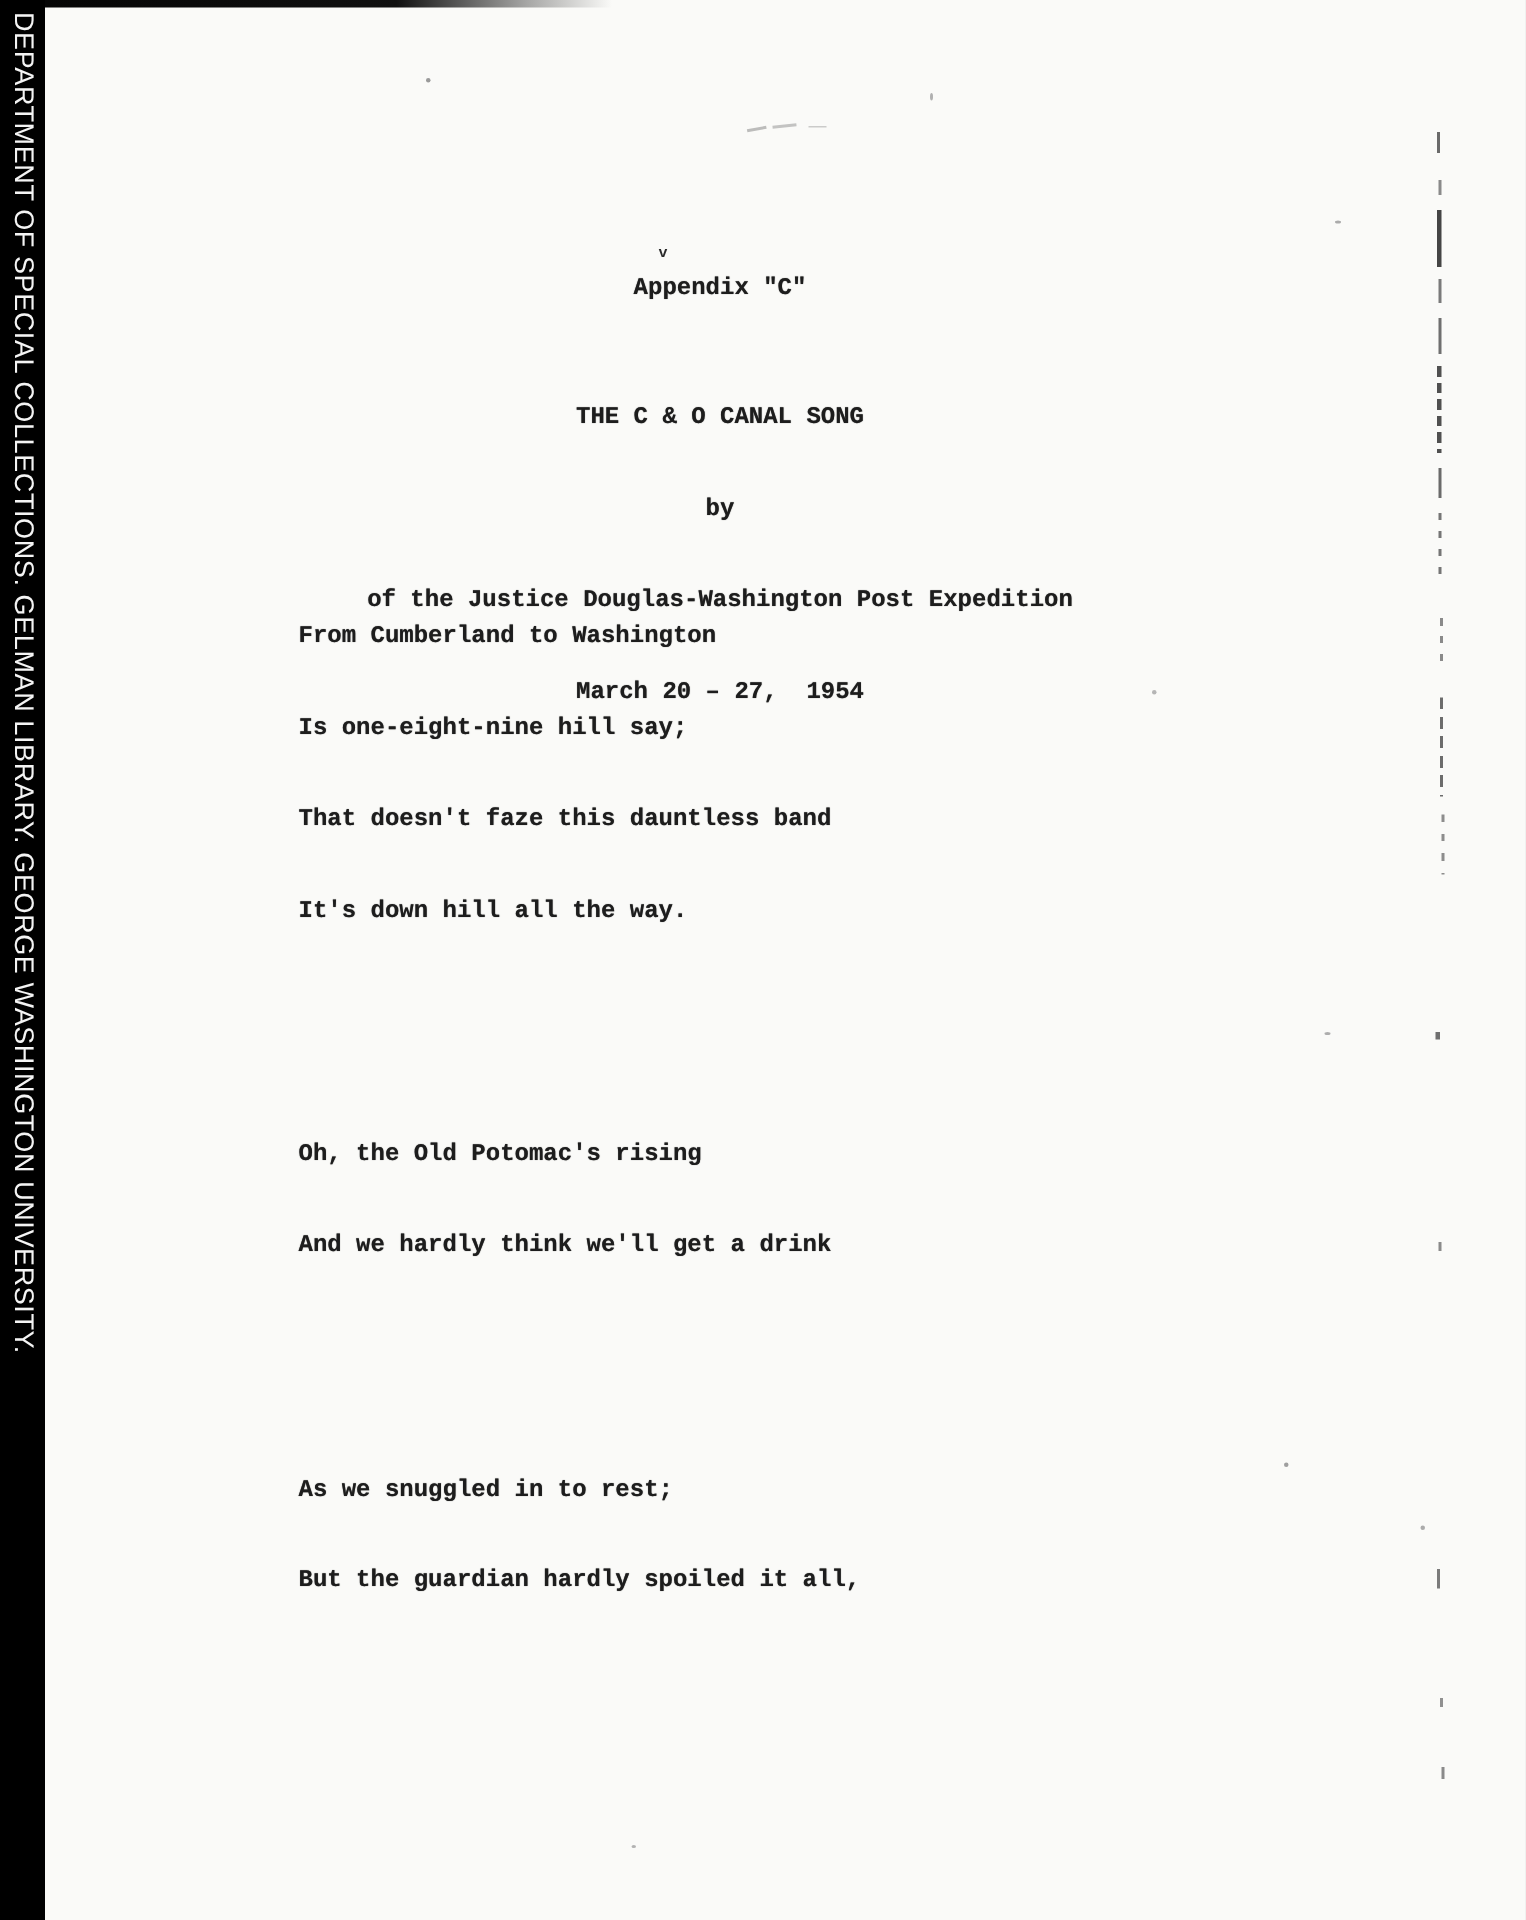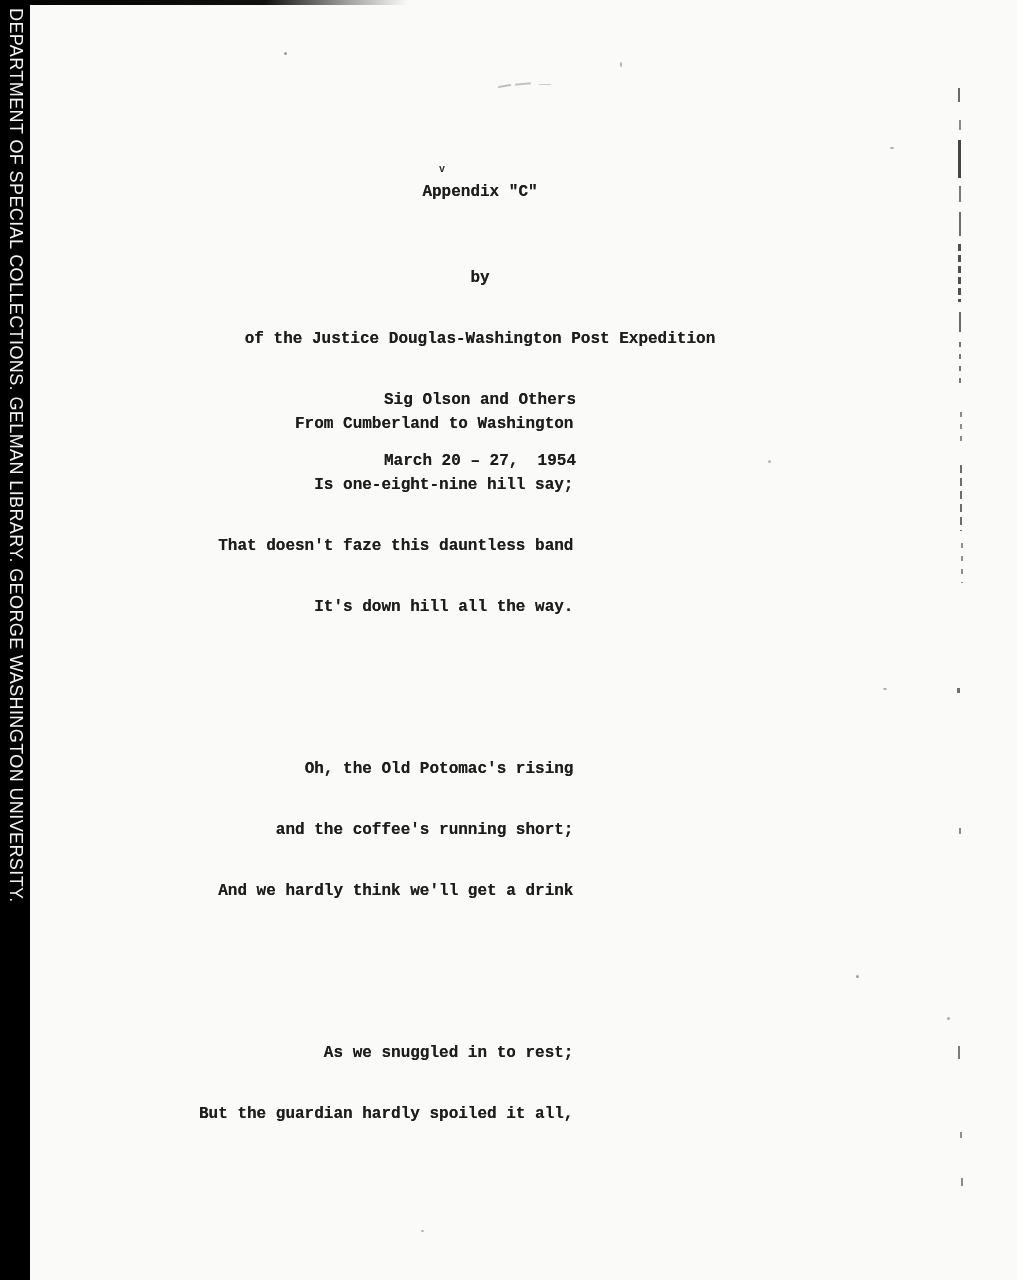--- a/index.html
+++ b/index.html
@@ -27,21 +27,21 @@
     font-weight:bold; font-size:16px; line-height:20.3px; color:#1d1d1d;
     text-shadow:0 0 0.6px rgba(20,20,20,0.75);
   }
   .title-block .appendix-line { margin-bottom:26px; }
   .poem {
     position:absolute; left:199px; top:333px;
     font-weight:bold; font-size:16px; line-height:20.3px; color:#1d1d1d;
     text-shadow:0 0 0.6px rgba(20,20,20,0.75);
     white-space:pre;
   }
-  .stanza { margin-bottom:20.3px;text-align:right; }
+  .stanza { margin-bottom:20.3px; }
   
   .top-edge-line {
     position:absolute; left:30px; top:0; width:378px; height:5px;
     background:linear-gradient(to right, #050505 0%, #111 62%, rgba(10,10,10,0.35) 85%, rgba(10,10,10,0) 100%);
   }
   .stray-mark {
     position:absolute; left:439px; top:164px;
     font-size:10px; font-weight:bold; color:#2a2a2a;
   }
   .smudge { position:absolute; left:498px; top:78px; width:70px; height:20px; opacity:0.55; }
@@ -63,37 +63,36 @@
 
   <div class="top-edge-line"></div>
   <div class="smudge">
       <i class="s1"></i>
       <i class="s2"></i>
       <i class="s3"></i>
     </div>
 
   <div class="title-block">
     <div class="appendix-line">Appendix "C"</div>
+    <div>THE C &amp; O CANAL SONG</div>
     <div>by</div>
     <div>of the Justice Douglas-Washington Post Expedition</div>
-    <div>Sig Olson and Others</div>
     <div>March 20 – 27,  1954</div>
   </div>
   <div class="stray-mark">v</div>
 
   <div class="poem">
     <div class="stanza">
       <div>From Cumberland to Washington</div>
       <div>Is one-eight-nine hill say;</div>
       <div>That doesn't faze this dauntless band</div>
       <div>It's down hill all the way.</div>
     </div>
     <div class="stanza">
       <div>Oh, the Old Potomac's rising</div>
-      <div>and the coffee's running short;</div>
       <div>And we hardly think we'll get a drink</div>
     </div>
     <div class="stanza">
       <div>As we snuggled in to rest;</div>
       <div>But the guardian hardly spoiled it all,</div>
       
     </div>
     
     
     

